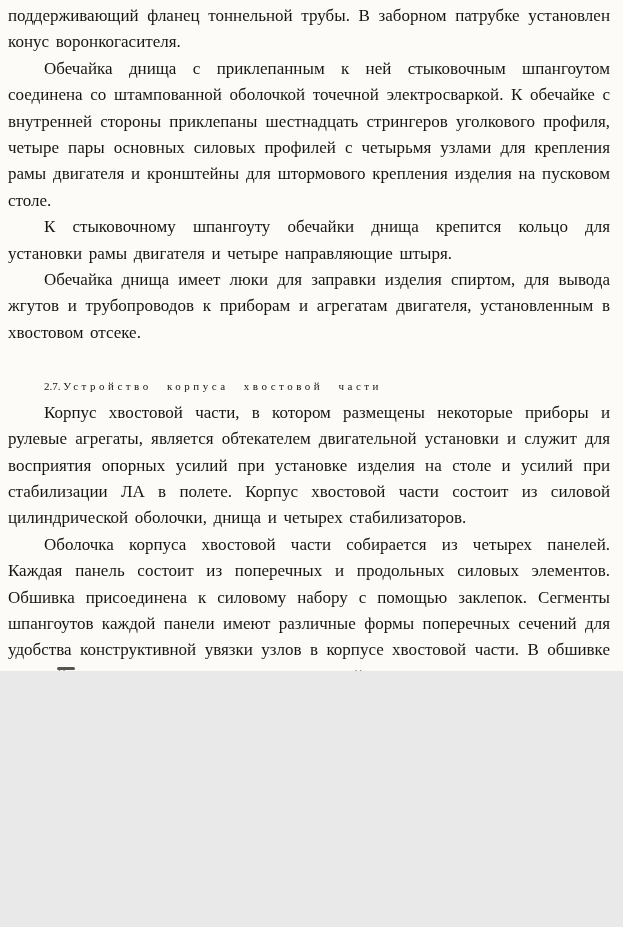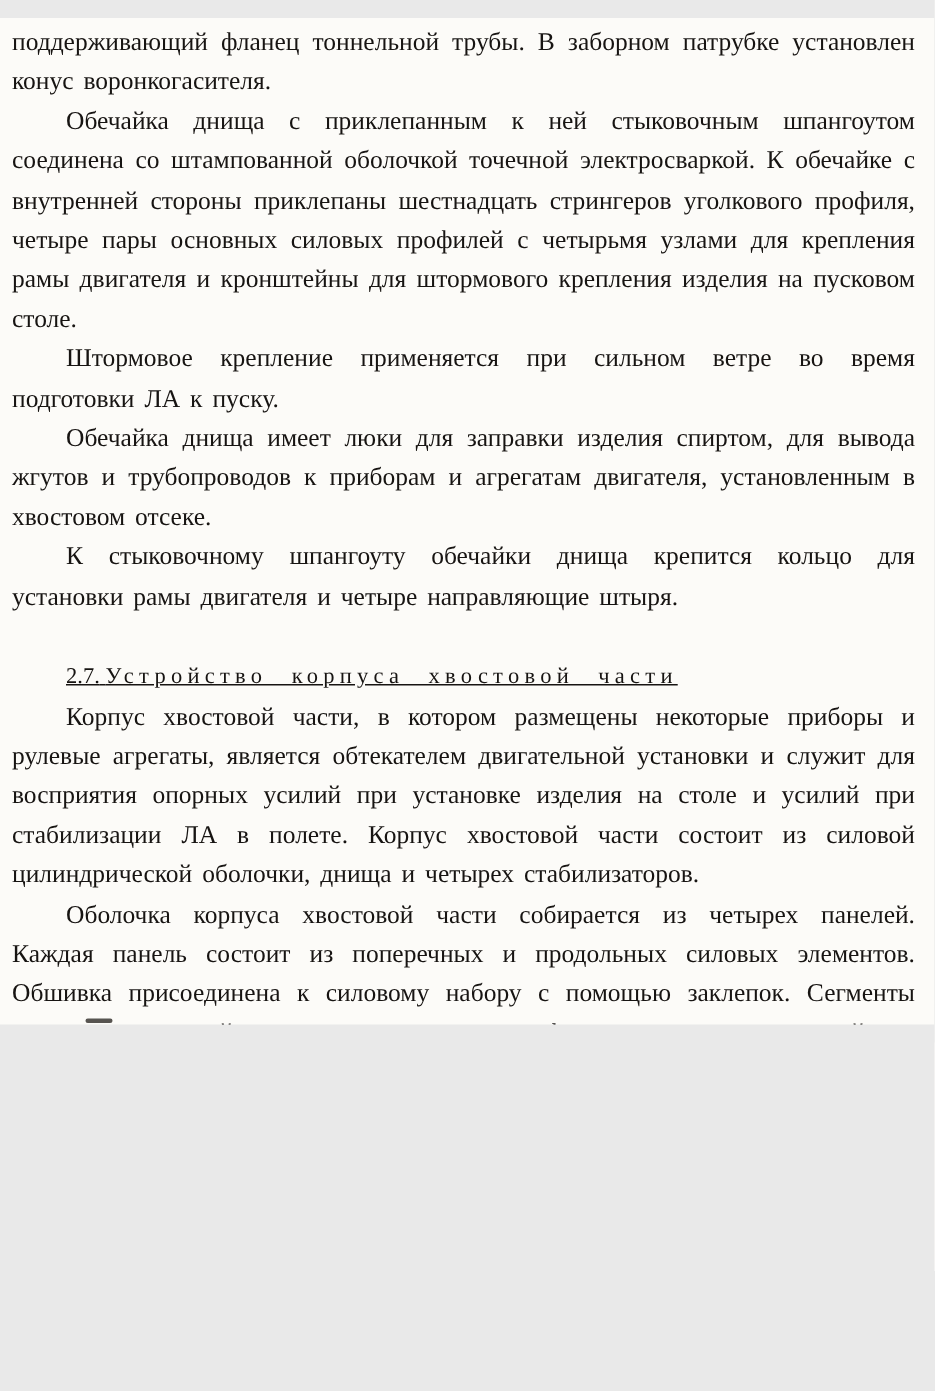--- a/index.html
+++ b/index.html
@@ -4,46 +4,45 @@
 <style>
   html, body {
     margin: 0;
     padding: 0;
     background: #e9e9e9;
   }
   .page {
     position: relative;
     width: 623px;
     height: 671px;
-    margin: 12px auto;
+    margin: 0 auto;
     background: #fcfbf8;
     box-sizing: border-box;
     padding: 3px 13px 0 8px;
     font-family: "Liberation Serif", "DejaVu Serif", serif;
     font-size: 17px;
     line-height: 26.4px;
     color: #171412;
     overflow: hidden;
   }
   .para {
     margin: 0;
     text-align: justify;
     text-indent: 36px;
     word-spacing: 0.14em;
   }
   .para.no-indent {
     text-indent: 0;
   }
   .section-heading {
     margin: 27px 0 0 0;
-    font-size: 15px;
+    font-size: 11px;
     font-weight: normal;
     text-indent: 36px;
     white-space: nowrap;
-    text-decoration: underline;
   }
   .sparse {
     letter-spacing: 3.5px;
     word-spacing: 9px;
   }
   .scan-artifact {
     position: absolute;
     left: 57px;
     bottom: 1px;
     width: 18px;
@@ -53,23 +52,22 @@
     opacity: 0.85;
   }
 </style>
 </head>
 <body>
 
 <div class="page">
 
   <p class="para no-indent">поддерживающий фланец тоннельной трубы. В заборном патрубке установлен конус воронкогасителя.</p>
   <p class="para">Обечайка днища с приклепанным к ней стыковочным шпангоутом соединена со штампованной оболочкой точечной электросваркой. К обечайке с внутренней стороны приклепаны шестнадцать стрингеров уголкового профиля, четыре пары основных силовых профилей с четырьмя узлами для крепления рамы двигателя и кронштейны для штормового крепления изделия на пусковом столе.</p>
-  <p class="para">Штормовое крепление применяется при сильном ветре во время подготовки ЛА к пуску.</p>
+  <p class="para">К стыковочному шпангоуту обечайки днища крепится кольцо для установки рамы двигателя и четыре направляющие штыря.</p>
   <p class="para">Обечайка днища имеет люки для заправки изделия спиртом, для вывода жгутов и трубопроводов к приборам и агрегатам двигателя, установленным в хвостовом отсеке.</p>
-  <p class="para">К стыковочному шпангоуту обечайки днища крепится кольцо для установки рамы двигателя и четыре направляющие штыря.</p>
 
   <h2 class="section-heading"><span>2.7.</span> <span class="sparse">Устройство корпуса хвостовой части</span></h2>
 
   <p class="para">Корпус хвостовой части, в котором размещены некоторые приборы и рулевые агрегаты, является обтекателем двигательной установки и служит для восприятия опорных усилий при установке изделия на столе и усилий при стабилизации ЛА в полете. Корпус хвостовой части состоит из силовой цилиндрической оболочки, днища и четырех стабилизаторов.</p>
   <p class="para">Оболочка корпуса хвостовой части собирается из четырех панелей. Каждая панель состоит из поперечных и продольных силовых элементов. Обшивка присоединена к силовому набору с помощью заклепок. Сегменты шпангоутов каждой панели имеют различные формы поперечных сечений для удобства конструктивной увязки узлов в корпусе хвостовой части. В обшивке панелей имеются люки, закрытые крышкой, состоящие из двух силовых лонжеронов, нервюр и обшивки.</p>
 
   <div class="scan-artifact"></div>
 </div>
 
 </body></html>

